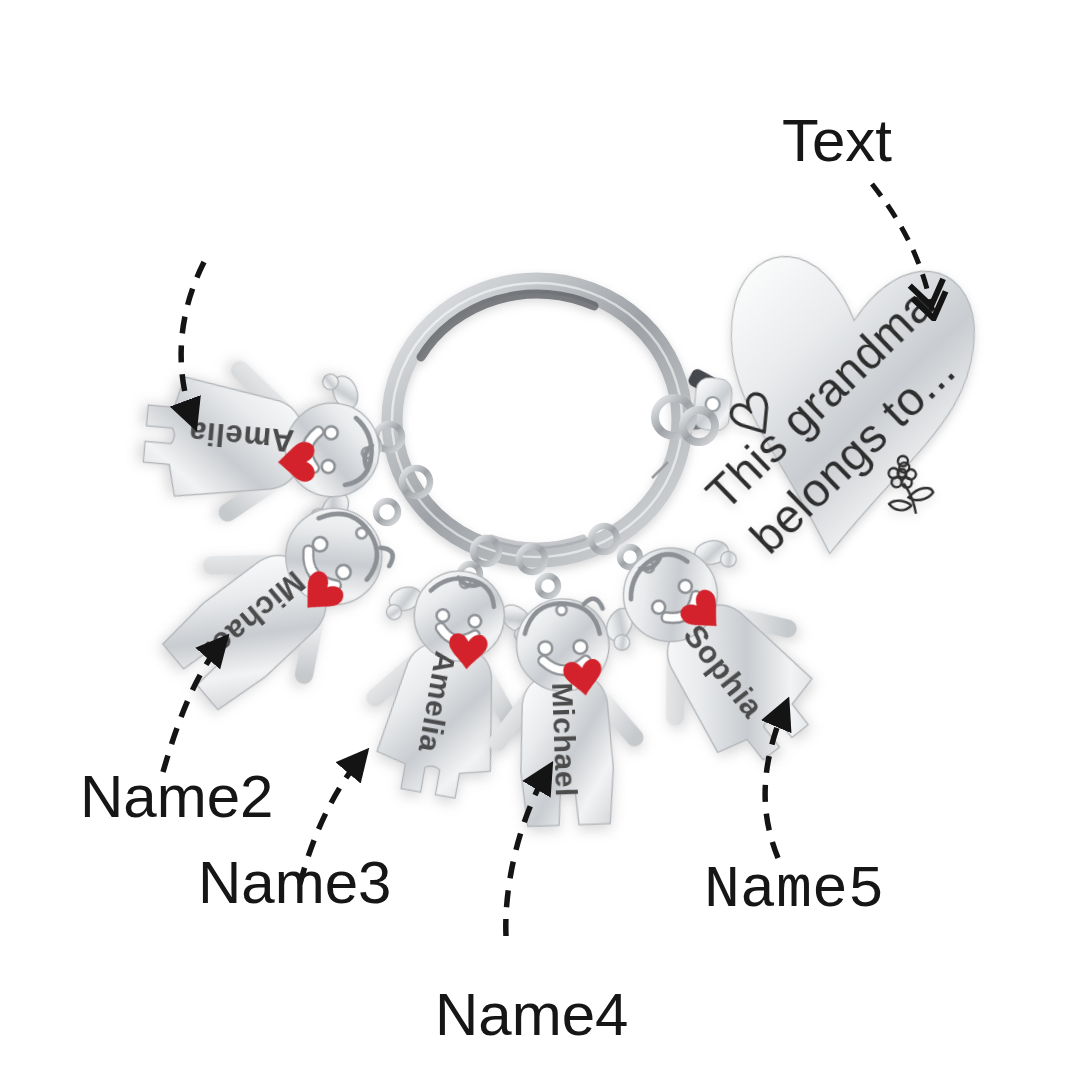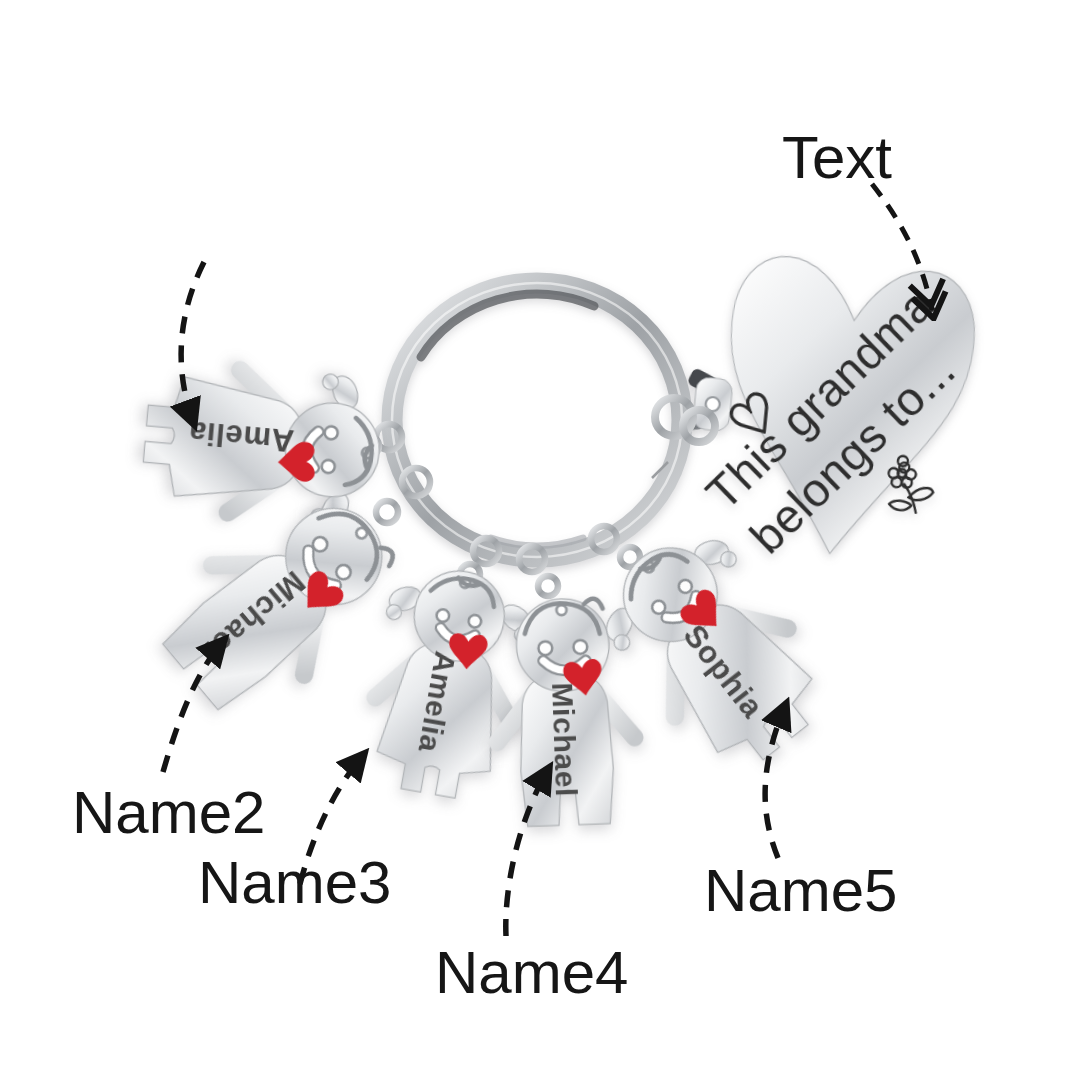--- a/index.html
+++ b/index.html
@@ -2,25 +2,25 @@
 <html><head>
 <meta charset="utf-8">
 <style>
   html,body{margin:0;padding:0;background:#ffffff;}
   .stage{position:relative;width:1080px;height:1080px;background:#ffffff;overflow:hidden;
          font-family:"Liberation Sans",sans-serif;}
   svg{position:absolute;left:0;top:0;}
   .label{position:absolute;font:400 60px/1.02 "Liberation Sans",sans-serif;color:#161616;
          white-space:nowrap;letter-spacing:0;}
   .lbl-name1{left:133px;top:184px;}
-  .lbl-text {left:782px;top:127px;}
-  .lbl-name2{left:72px; top:766px;margin-top:16px;}
+  .lbl-text {left:782px;top:110px;}
+  .lbl-name2{left:80px; top:766px;}
   .lbl-name3{left:198px;top:852px;}
-  .lbl-name4{left:435px;top:942px;}
-  .lbl-name5{left:704px;top:860px;}
+  .lbl-name4{left:435px;top:984px;}
+  .lbl-name5{left:704px;top:860px;font-family:Liberation Mono, monospace;}
 
   .metal{fill:url(#met);stroke:#b2b5b8;stroke-width:1;}
   .arm{stroke:url(#metArm);stroke-width:14;stroke-linecap:round;fill:none;}
   .hole{fill:#ffffff;stroke:#969a9e;stroke-width:2.2;}
   .eye{fill:#fdfdfd;stroke:#8d9195;stroke-width:2;}
   .engrave-line{fill:none;stroke:#8d9195;stroke-width:3.6;stroke-linecap:round;}
   .smile-under{fill:none;stroke:#8d9195;stroke-width:9.5;stroke-linecap:round;}
   .smile{fill:none;stroke:#ffffff;stroke-width:5.8;stroke-linecap:round;}
   .redheart{fill:#d3222b;}
   .engrave-name{font:700 24px "Liberation Sans",sans-serif;fill:#4b4b4b;letter-spacing:.5px;}

